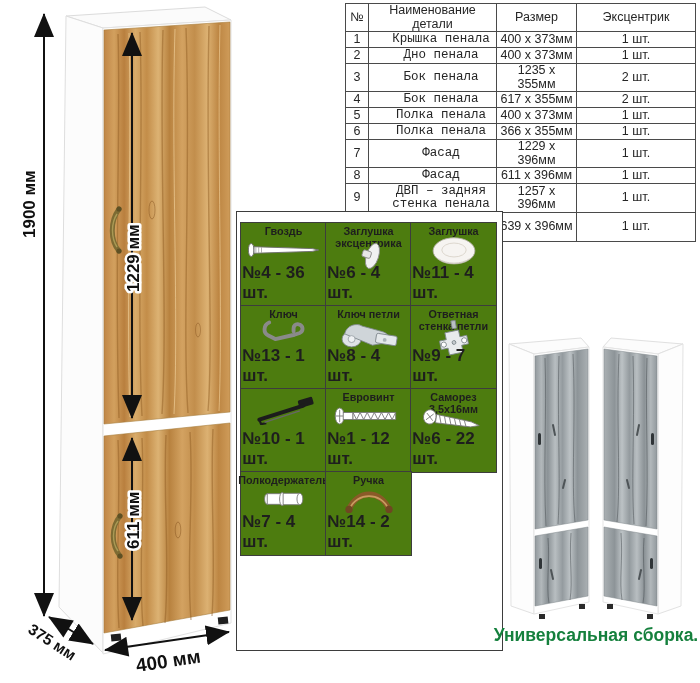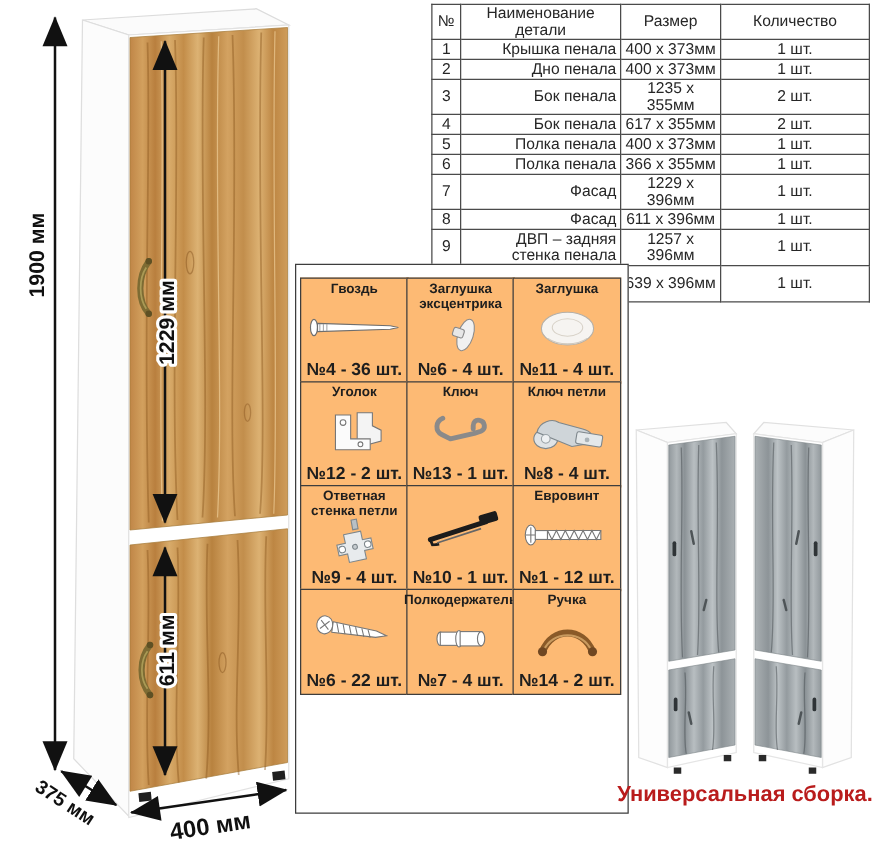--- a/index.html
+++ b/index.html
@@ -5,41 +5,41 @@
   html,body{margin:0;padding:0;background:#fff;}
   body{width:700px;height:683px;position:relative;overflow:hidden;
        font-family:"Liberation Sans","DejaVu Sans",sans-serif;color:#1e1e1e;}
   .stage{position:absolute;inset:0;width:700px;height:683px;}
 
   
   table.parts{position:absolute;left:345px;top:3px;width:350px;border-collapse:collapse;
     font-size:12.5px;line-height:1.08;color:#262626;table-layout:fixed;}
   table.parts th,table.parts td{border:1.4px solid #4a4a4a;padding:0 3px;height:15px;
     text-align:center;font-weight:normal;overflow:hidden;}
-  table.parts td.nm{text-align:right;padding-left:20px;}
+  table.parts td.nm{text-align:center;padding-left:20px;font-family:Liberation Mono, monospace;}
   table.parts tr.tall td{height:28px;}
 
   
   .hw-wrap{position:absolute;left:236px;top:211px;width:267px;height:440px;
     border:1.6px solid #3d3d3d;box-sizing:border-box;padding:11px 4px 4px 4px;
     display:grid;grid-template-columns:repeat(3,85px);grid-auto-rows:83px;background:#fff;}
-  .hw-cell{border:1.4px solid #3d3d3d;box-sizing:border-box;background:#fdba74;
+  .hw-cell{border:1.4px solid #3d3d3d;box-sizing:border-box;background:#4d7c0f;
     display:flex;flex-direction:column;align-items:center;justify-content:space-between;
     padding:2px 1px;margin:-0.7px;}
   .hw-cell.empty{border:none;background:transparent;}
   .hw-title{font-weight:bold;font-size:10.8px;line-height:1.12;text-align:center;}
-  .hw-count{font-weight:bold;font-size:14px;padding-bottom:1px;}
+  .hw-count{font-weight:bold;font-size:17px;padding-bottom:1px;}
   .hw-icon{flex:1;display:flex;align-items:center;justify-content:center;min-height:0;}
   .hw-icon svg{max-height:40px;}
 
   
   .variants{position:absolute;left:493px;top:330px;width:206px;}
   .variants svg{display:block;}
   .variant-caption{position:absolute;left:492px;top:625px;width:208px;text-align:center;
-    font-weight:bold;font-size:17.5px;color:#b91c1c;}
+    font-weight:bold;font-size:17.5px;color:#15803d;}
 
   
   svg text.dim{font-family:"Liberation Sans","DejaVu Sans",sans-serif;font-weight:bold;fill:#101010;}
   svg text.halo{stroke:#fff;stroke-width:5px;paint-order:stroke;stroke-linejoin:round;}
 </style>
 </head>
 <body>
 
 <div class="stage">
 
@@ -143,21 +143,21 @@
         <col style="width:23px">
         <col style="width:128px">
         <col style="width:80px">
         <col style="width:119px">
       </colgroup>
     <tbody>
         <tr>
       <th>№</th>
       <th>Наименование детали</th>
       <th>Размер</th>
-      <th>Количество</th>
+      <th>Эксцентрик</th>
     </tr>
     <tr>
           <td>1</td>
           <td class="nm">Крышка пенала</td>
           <td>400 x 373мм</td>
           <td>1 шт.</td>
         </tr>
     <tr>
           <td>2</td>
           <td class="nm">Дно пенала</td>
@@ -248,32 +248,20 @@
       <div class="hw-icon">
         <svg width="80" height="42" viewBox="0 0 84 46">
           <ellipse cx="42" cy="24" rx="24" ry="15" fill="#f6f4f1" stroke="#b5b0a8"></ellipse>
           <ellipse cx="42" cy="23" rx="14" ry="8" fill="none" stroke="#d8d2c8"></ellipse>
           <path d="M24 33 a24 15 0 0 0 36 0" fill="none" stroke="#cfc9bf"></path>
         </svg>
       </div>
       <div class="hw-count">№11 - 4 шт.</div>
     </div>
 
-    <div class="hw-cell">
-      <div class="hw-title">Уголок</div>
-      <div class="hw-icon">
-        <svg width="80" height="42" viewBox="0 0 84 46">
-          <path d="M44 6 h14 v12 l8 4 v10 l-22 6 z" fill="#f4f4f4" stroke="#777"></path>
-          <path d="M24 8 h14 v22 h18 v10 h-32 z" fill="#fbfbfb" stroke="#777"></path>
-          <circle cx="31" cy="15" r="2.6" fill="#fff" stroke="#777"></circle>
-          <circle cx="47" cy="35" r="2.2" fill="#fff" stroke="#777"></circle>
-        </svg>
-      </div>
-      <div class="hw-count">№12 - 2 шт.</div>
-    </div>
 
     <div class="hw-cell">
       <div class="hw-title">Ключ</div>
       <div class="hw-icon">
         <svg width="80" height="42" viewBox="0 0 84 46">
           <path d="M25 11 c-7 3 -7 12 -1 15 l8 4 22 -5 6 -2 c5 -2 4 -9 -1 -10 c-4 -1 -6 2 -6 5 l0 3" fill="none" stroke="#8a8a8a" stroke-width="4.5" stroke-linecap="round" stroke-linejoin="round"></path>
         </svg>
       </div>
       <div class="hw-count">№13 - 1 шт.</div>
     </div>
@@ -298,21 +286,21 @@
         <svg width="80" height="40" viewBox="0 0 84 46">
           <rect x="39" y="2" width="5" height="9" fill="#b9c0c5" stroke="#7e878c" transform="rotate(-10 41 6)"></rect>
           <g transform="rotate(-12 42 27)">
             <polygon points="34,14 50,14 50,22 58,22 58,32 50,32 50,40 34,40 34,32 26,32 26,22 34,22" fill="#e8ebed" stroke="#7e878c"></polygon>
             <circle cx="30" cy="27" r="3" fill="#fff" stroke="#7e878c"></circle>
             <circle cx="54" cy="27" r="3" fill="#fff" stroke="#7e878c"></circle>
             <circle cx="42" cy="27" r="2.2" fill="#c6ccd0" stroke="#7e878c"></circle>
           </g>
         </svg>
       </div>
-      <div class="hw-count">№9 - 4 шт.</div>
+      <div class="hw-count">№9 - 7 шт.</div>
     </div>
 
     <div class="hw-cell">
       <div class="hw-icon">
         <svg width="80" height="30" viewBox="0 0 84 34">
           <rect x="58" y="4" width="17" height="9" rx="2" transform="rotate(-16 66 8)" fill="#1c1c1c"></rect>
           <path d="M14 28 L64 12" stroke="#1c1c1c" stroke-width="4.5" stroke-linecap="round"></path>
           <path d="M14 28 l2 5 l6 -1" stroke="#1c1c1c" stroke-width="2.5" fill="none"></path>
           <path d="M20 31 L60 18" stroke="#666" stroke-width="1.5"></path>
         </svg>
@@ -329,20 +317,21 @@
           <rect x="13" y="14" width="11" height="8" fill="#fff" stroke="#777"></rect>
           <path d="M24 14 h48 v8 h-48 z" fill="#fff" stroke="#777"></path>
           <path d="M24 14 l4 8 4 -8 4 8 4 -8 4 8 4 -8 4 8 4 -8 4 8 4 -8 4 8 4 -8" fill="none" stroke="#777" stroke-width="1"></path>
         </svg>
       </div>
       <div class="hw-count">№1 - 12 шт.</div>
     </div>
 
 
     <div class="hw-cell">
+      <div class="hw-title">Саморез 3,5х16мм</div>
       <div class="hw-icon">
         <svg width="80" height="34" viewBox="0 0 84 40">
           <g transform="rotate(8 42 20)">
             <ellipse cx="13" cy="18" rx="7.5" ry="8.5" fill="#fff" stroke="#777"></ellipse>
             <path d="M9 14 l8 8 M17 14 l-8 8" stroke="#777"></path>
             <path d="M20.5 14 L62 17 L72 20 L62 23 L20.5 24 z" fill="#fff" stroke="#777"></path>
             <path d="M24 14.5 l3 9 M30 15 l3 9 M36 15.5 l3 8.5 M42 16 l3 8 M48 16.5 l3 7.5 M54 17 l3 7" stroke="#777"></path>
           </g>
         </svg>
       </div>

